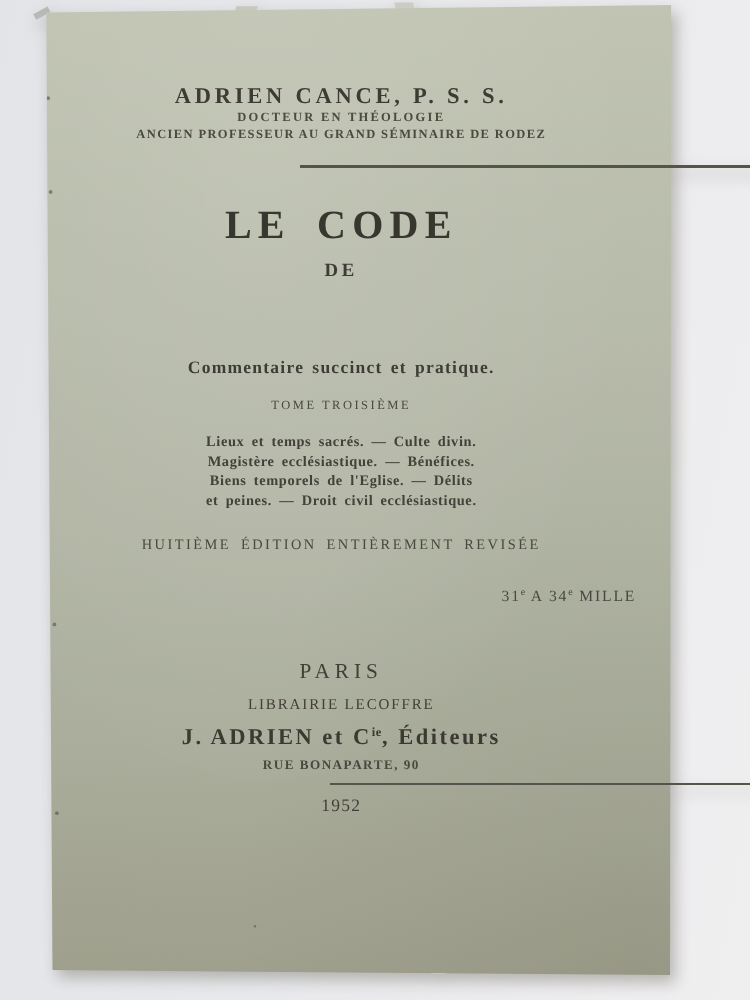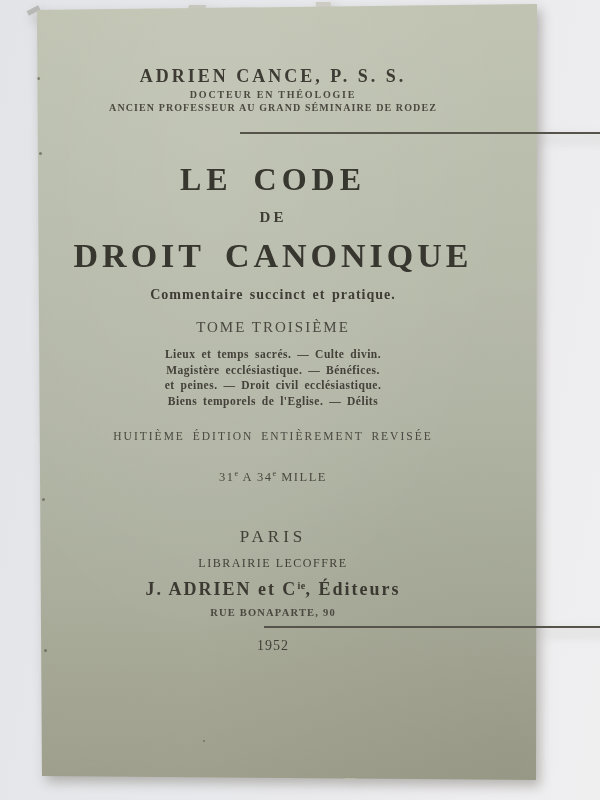--- a/index.html
+++ b/index.html
@@ -42,24 +42,24 @@
   }
   .content > div { position: absolute; left: 0; width: 100%; }
   .author-name  { top: 66px;  font-size: 18px; font-weight: 700; letter-spacing: 3px; color: #3d3b33; }
   .author-line1 { top: 89px;  font-size: 10px; font-weight: 700; letter-spacing: 1.8px; color: #4b4940; }
   .author-line2 { top: 102px; font-size: 10px; font-weight: 700; letter-spacing: 1.1px; color: #4b4940; }
   .rule1 { top: 132px; left: 50% !important; width: 66px; margin-left: -33px; height: 2px; background: #55534a; }
   .title1 { top: 161px; font-size: 32px; font-weight: 700; letter-spacing: 5px; word-spacing: 8px; color: #37362f; }
   .title2 { top: 209px; font-size: 15px; font-weight: 700; letter-spacing: 3px; color: #3e3c34; }
   .title3 { top: 237px; font-size: 34px; font-weight: 700; letter-spacing: 4px; word-spacing: 8px; color: #37362f; }
   .subtitle { top: 287px; font-size: 14px; font-weight: 700; letter-spacing: 1px; word-spacing: 2px; color: #3e3c34; }
-  .tome { top: 319px; font-size: 15px; letter-spacing: 2px; color: #4a4840; }
+  .tome { top: 319px; font-size: 10px; letter-spacing: 2px; color: #4a4840; }
   .contents-block { top: 347px; font-size: 11.5px; font-weight: 700; letter-spacing: 0.5px; word-spacing: 2.5px; line-height: 15.5px; color: #43413a; }
   .edition { top: 430px; font-size: 11.5px; letter-spacing: 2px; word-spacing: 3px; color: #4a4840; }
-  .mille { top: 469px; font-size: 12.5px; letter-spacing: 1.5px; color: #4a4840; }
+  .mille { top: 469px; font-size: 12.5px; letter-spacing: 1.5px; color: #4a4840; text-align: right; }
   .mille sup, .gabalda sup { font-size: 8px; vertical-align: 5px; letter-spacing: 0.5px; }
   .paris     { top: 527px; font-size: 17px; letter-spacing: 4px; color: #413f37; }
   .librairie { top: 556px; font-size: 12px; letter-spacing: 1.5px; color: #413f37; }
   .gabalda   { top: 579px; font-size: 18px; font-weight: 700; letter-spacing: 2px; color: #3b3931; }
   .gabalda sup { font-size: 10px; vertical-align: 6px; }
   .rue  { top: 607px; font-size: 10.5px; font-weight: 700; letter-spacing: 1.2px; color: #4a4840; }
   .dash2 { top: 626px; left: 50% !important; width: 18px; margin-left: -9px; height: 1.5px; background: #55534a; }
   .year { top: 638px; font-size: 14px; letter-spacing: 1px; color: #413f37; }
 </style>
 </head>
@@ -89,30 +89,29 @@
     </svg>
 
     <div class="content">
       <div class="author-name">ADRIEN CANCE, P. S. S.</div>
       <div class="author-line1">DOCTEUR EN THÉOLOGIE</div>
       <div class="author-line2">ANCIEN PROFESSEUR AU GRAND SÉMINAIRE DE RODEZ</div>
       <div class="rule1"></div>
 
       <div class="title1">LE CODE</div>
       <div class="title2">DE</div>
-      <div class="title3">DROIT CANONIQUE</div>
       <div class="subtitle">Commentaire succinct et pratique.</div>
 
       <div class="tome">TOME TROISIÈME</div>
 
       <div class="contents-block">
         <div style="position:static;">Lieux et temps sacrés. — Culte divin.</div>
         <div style="position:static;">Magistère ecclésiastique. — Bénéfices.</div>
+        <div style="position:static;">Biens temporels de l'Eglise. — Délits</div>
         <div style="position:static;">et peines. — Droit civil ecclésiastique.</div>
-        <div style="position:static;">Biens temporels de l'Eglise. — Délits</div>
       </div>
 
       <div class="edition">HUITIÈME ÉDITION ENTIÈREMENT REVISÉE</div>
 
       <div class="mille"><span>31</span><sup>e</sup><span> A </span><span>34</span><sup>e</sup><span> MILLE</span></div>
 
       <div class="paris">PARIS</div>
       <div class="librairie">LIBRAIRIE LECOFFRE</div>
       <div class="gabalda"><span>J. ADRIEN et C</span><sup>ie</sup><span>, Éditeurs</span></div>
       <div class="rue">RUE BONAPARTE, 90</div>

